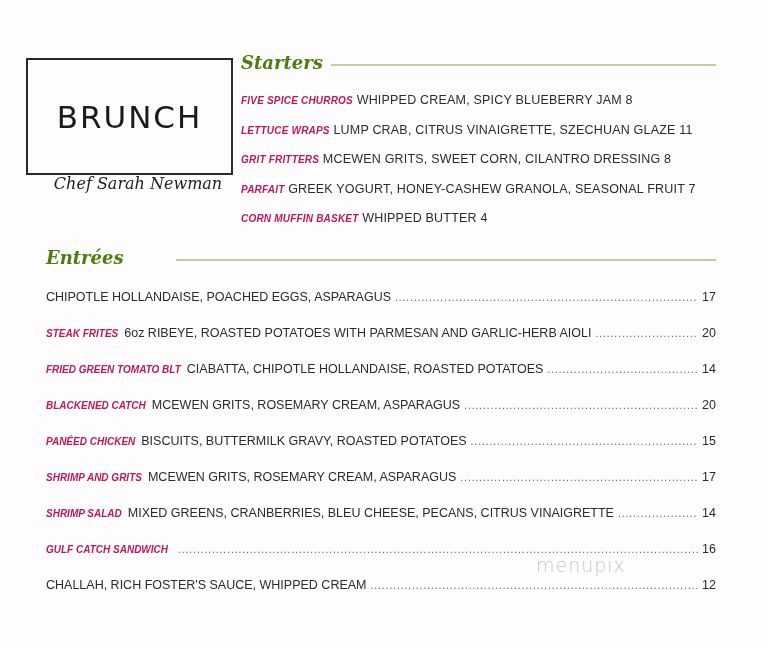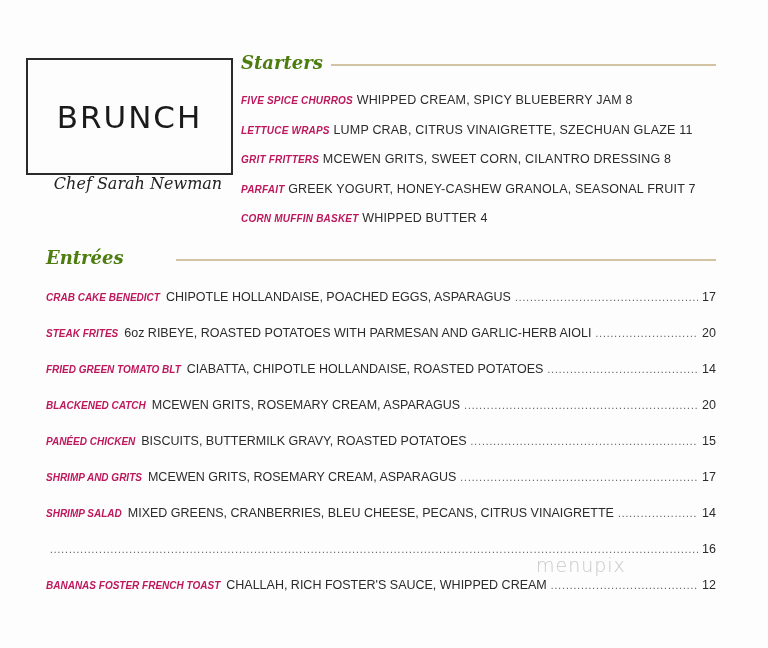--- a/index.html
+++ b/index.html
@@ -165,21 +165,20 @@
   <span class="item-desc">WHIPPED BUTTER</span>
   <span class="item-price">4</span>
 </div>
 
 <div class="section-head entrees-head">
   <span class="section-title">Entrées</span>
   <span class="section-rule"></span>
 </div>
 
 <div class="entree-item" style="top:290px">
-  <span class="item-name">CRAB CAKE BENEDICT</span>
   <span class="item-desc">CHIPOTLE HOLLANDAISE, POACHED EGGS, ASPARAGUS</span>
   <span class="leader"></span>
   <span class="item-price">17</span>
 </div>
 <div class="entree-item" style="top:326px">
   <span class="item-name">STEAK FRITES</span>
   <span class="item-desc">6oz RIBEYE, ROASTED POTATOES WITH PARMESAN AND GARLIC-HERB AIOLI</span>
   <span class="leader"></span>
   <span class="item-price">20</span>
 </div>
@@ -207,23 +206,23 @@
   <span class="leader"></span>
   <span class="item-price">17</span>
 </div>
 <div class="entree-item" style="top:506px">
   <span class="item-name">SHRIMP SALAD</span>
   <span class="item-desc">MIXED GREENS, CRANBERRIES, BLEU CHEESE, PECANS, CITRUS VINAIGRETTE</span>
   <span class="leader"></span>
   <span class="item-price">14</span>
 </div>
 <div class="entree-item" style="top:542px">
+  <span class="item-name">GULF CATCH SANDWICH</span>
   <span class="leader"></span>
   <span class="item-price">16</span>
 </div>
 <div class="entree-item" style="top:578px">
-  <span class="item-name">BANANAS FOSTER FRENCH TOAST</span>
   <span class="item-desc">CHALLAH, RICH FOSTER'S SAUCE, WHIPPED CREAM</span>
   <span class="leader"></span>
   <span class="item-price">12</span>
 </div>
 
 <div class="watermark">menupix</div>
 
 </body></html>

